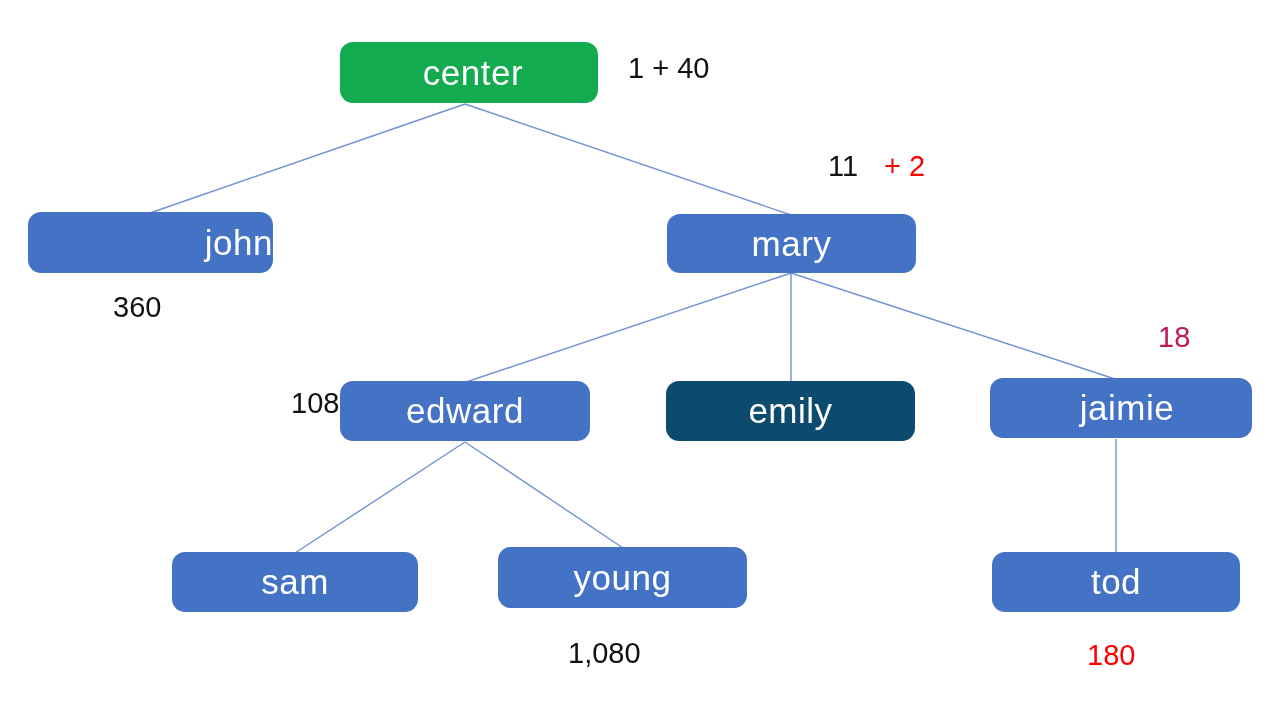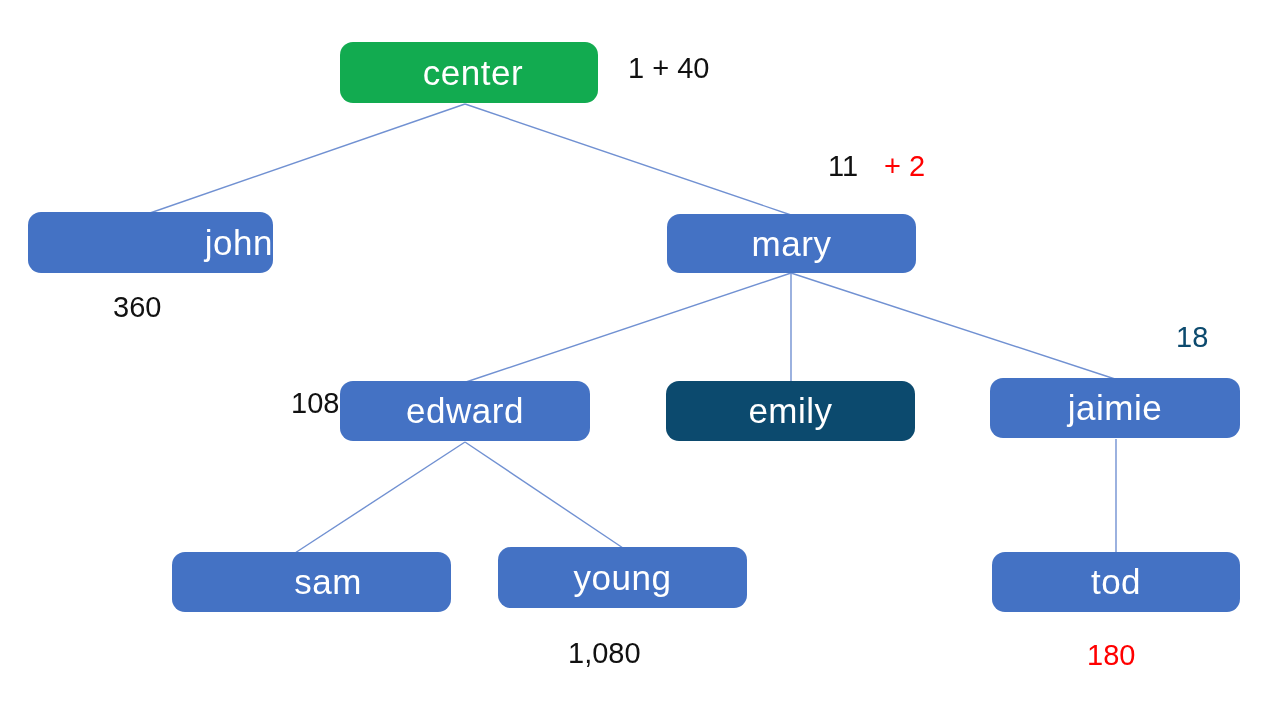--- a/index.html
+++ b/index.html
@@ -87,35 +87,35 @@
   </div>
   <div class="node n-mary" style="background-color: rgb(68, 114, 196);">
     <span>mary</span>
   </div>
   <div class="node n-edward" style="background-color: rgb(68, 114, 196);">
     <span>edward</span>
   </div>
   <div class="node n-emily" style="background-color: #0c4a6e;">
     <span>emily</span>
   </div>
-  <div class="node n-jaimie" style="background-color: rgb(68, 114, 196);">
+  <div class="node n-jaimie" style="background-color: rgb(68, 114, 196); padding-left: 12px;">
     <span>jaimie</span>
   </div>
-  <div class="node n-sam" style="background-color: rgb(68, 114, 196); padding-left: 33px;">
+  <div class="node n-sam" style="background-color: rgb(68, 114, 196);">
     <span>sam</span>
   </div>
   <div class="node n-young" style="background-color: rgb(68, 114, 196);">
     <span>young</span>
   </div>
   <div class="node n-tod" style="background-color: rgb(68, 114, 196);">
     <span>tod</span>
   </div>
 
   <div class="note a-center-sum" style="color: rgb(17, 17, 17);">1 + 40</div>
   <div class="note a-mary-base" style="color: rgb(17, 17, 17);">11</div>
   <div class="note a-mary-add" style="color: rgb(255, 0, 0);">+ 2</div>
   <div class="note a-john" style="color: rgb(17, 17, 17);">360</div>
   <div class="note a-edward" style="color: rgb(17, 17, 17);">108</div>
-  <div class="note a-jaimie" style="color: #0c4a6e; margin-left: 18px;">18</div>
+  <div class="note a-jaimie" style="color: #be185d;">18</div>
   <div class="note a-young" style="color: rgb(17, 17, 17);">1,080</div>
   <div class="note a-tod" style="color: rgb(255, 0, 0);">180</div>
 
 </div>
 
 </body></html>

